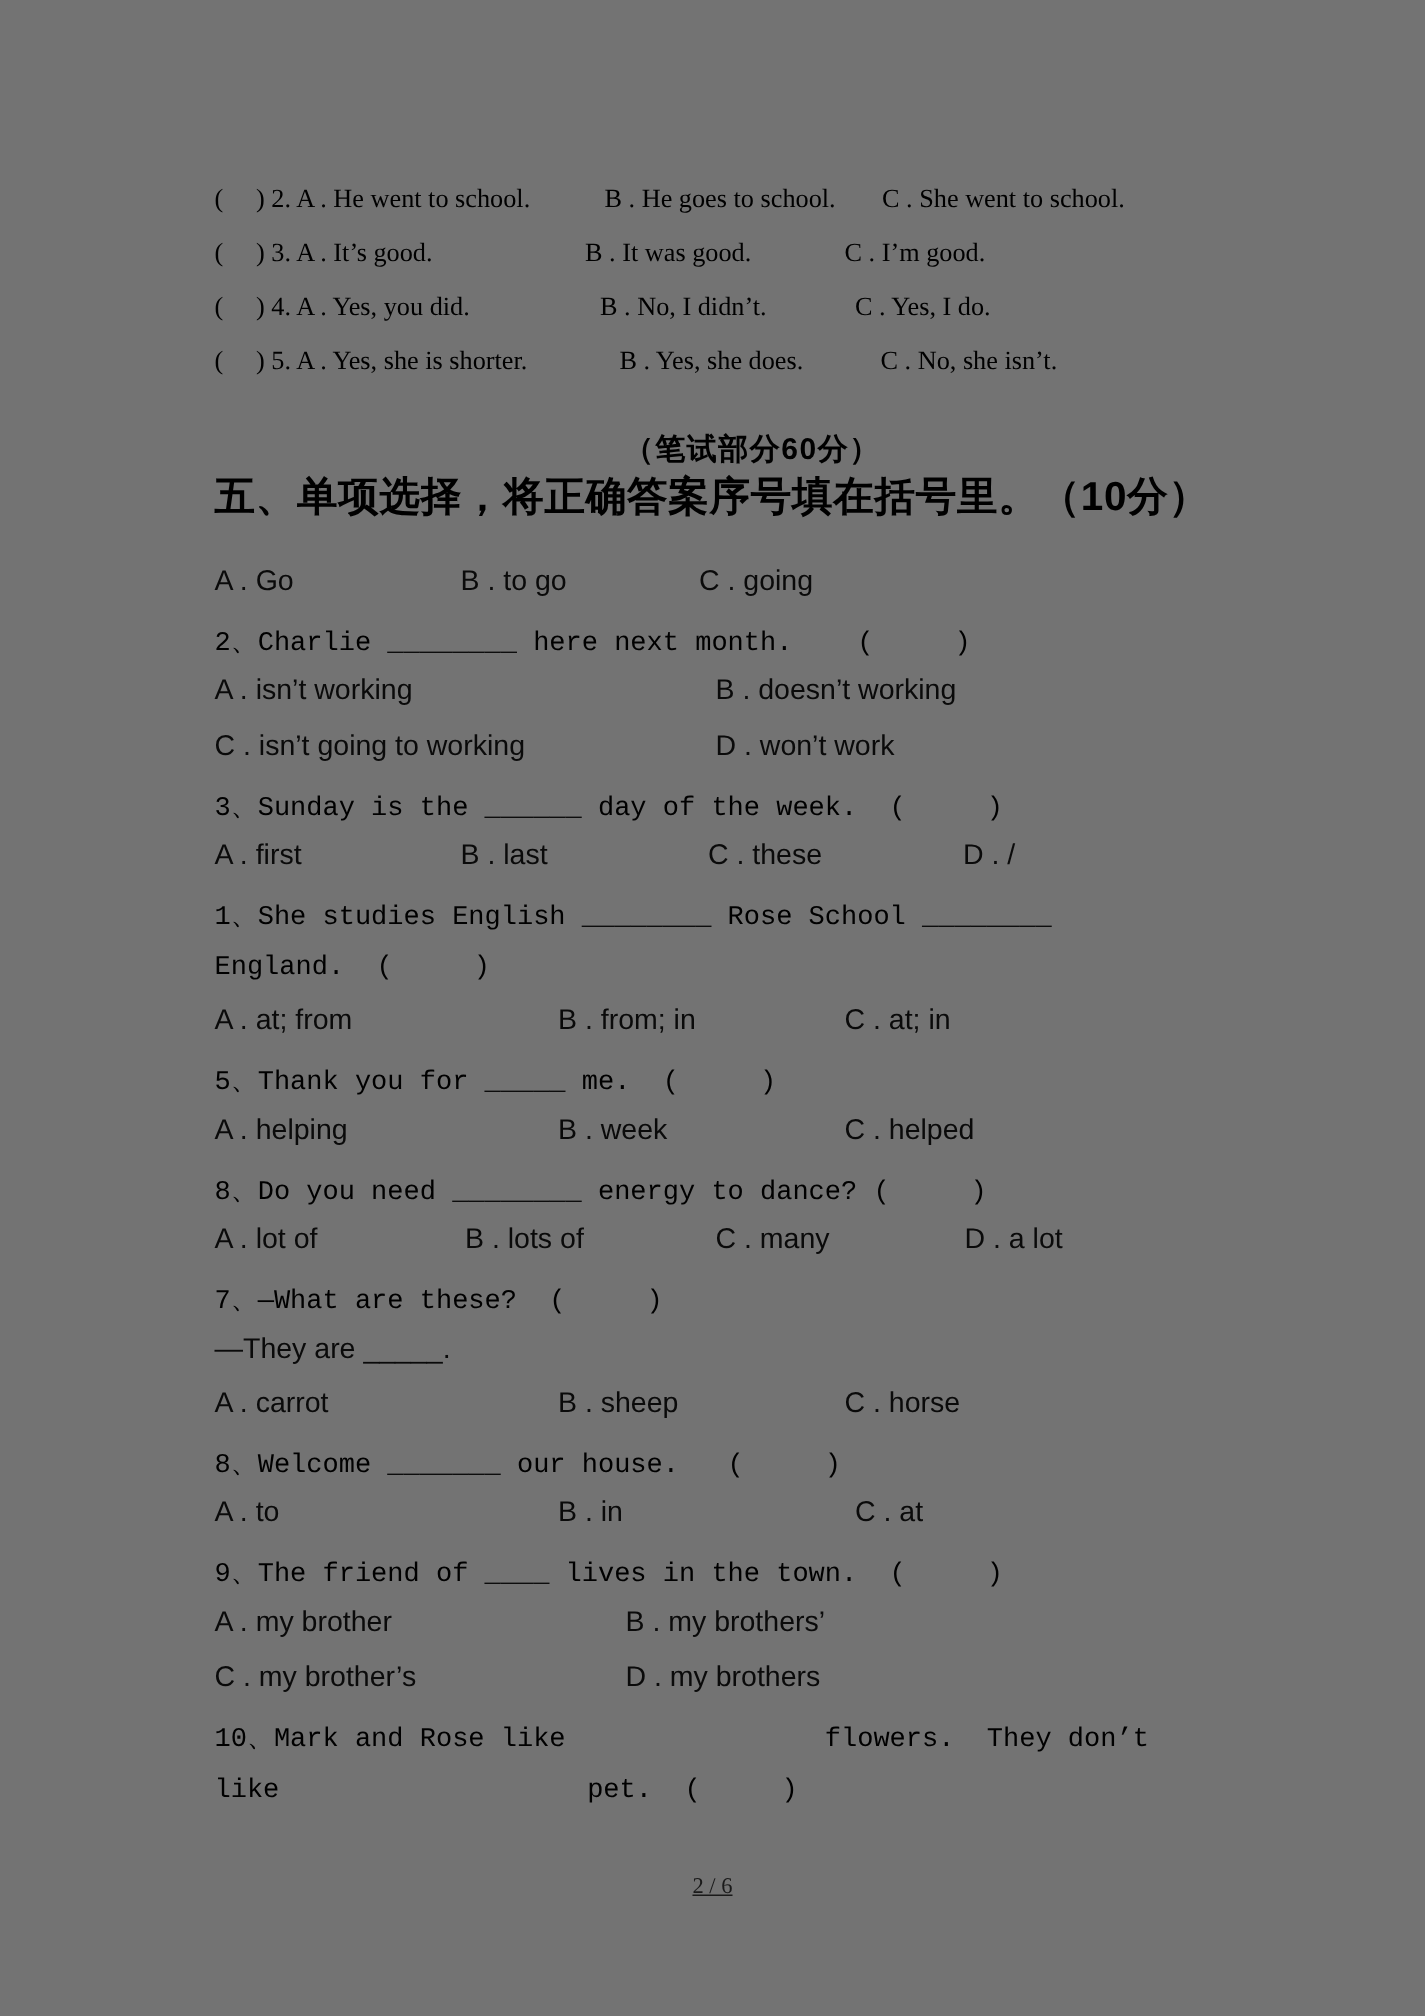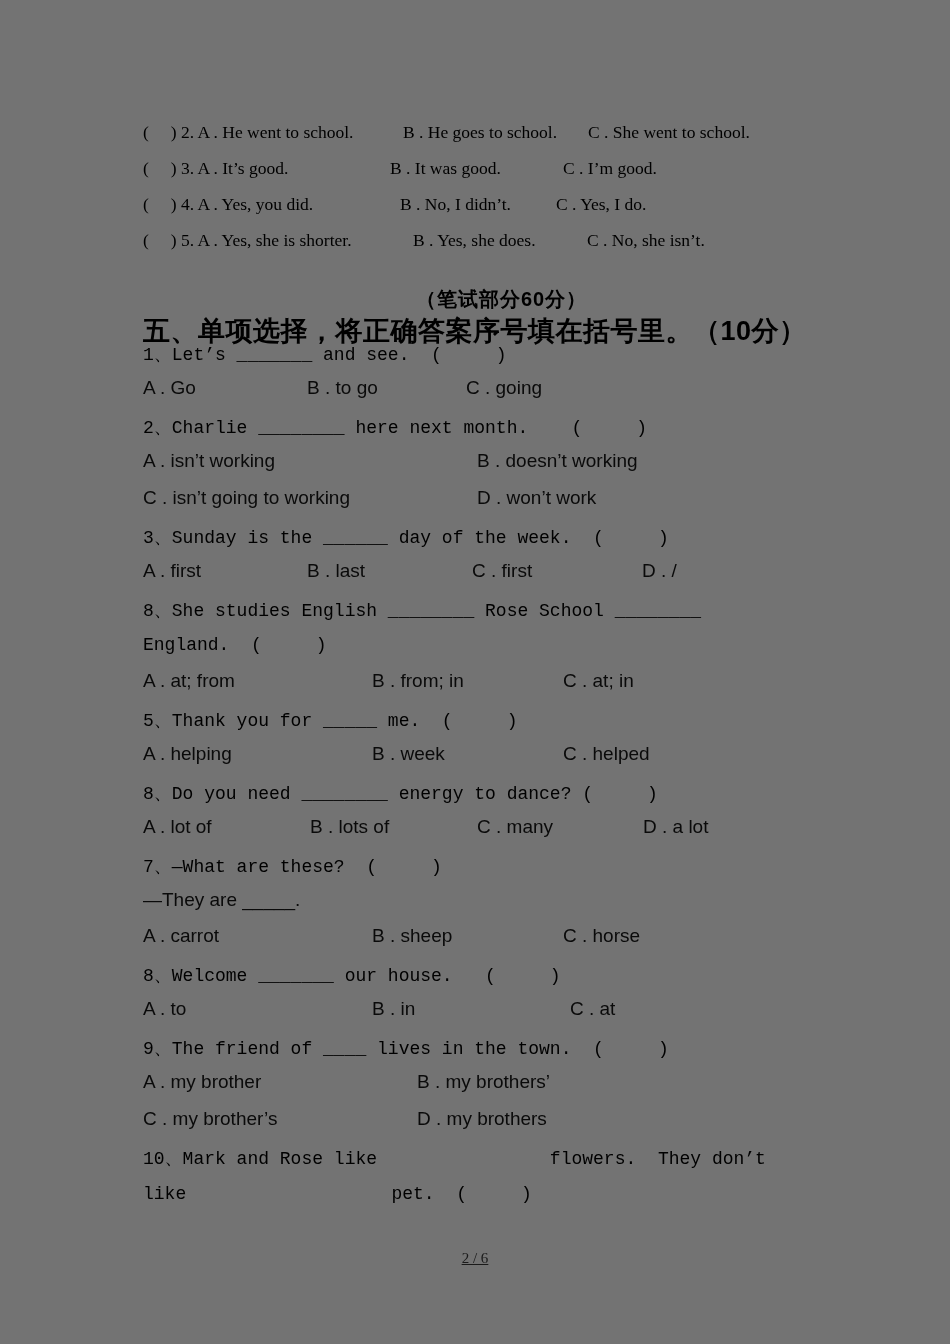--- a/index.html
+++ b/index.html
@@ -42,39 +42,36 @@
     <span class="part serif" style="left:588px">C . She went to school.</span>
   </div>
   <div class="row" style="top:158px">
     <span class="part serif" style="left:143px">(     ) 3. A . It’s good.</span>
     <span class="part serif" style="left:390px">B . It was good.</span>
     <span class="part serif" style="left:563px">C . I’m good.</span>
   </div>
   <div class="row" style="top:194px">
     <span class="part serif" style="left:143px">(     ) 4. A . Yes, you did.</span>
     <span class="part serif" style="left:400px">B . No, I didn’t.</span>
-    <span class="part serif" style="left:556px">C . Yes, I do.</span>
+    <span class="part serif" style="left:570px">C . Yes, I do.</span>
   </div>
   <div class="row" style="top:230px">
     <span class="part serif" style="left:143px">(     ) 5. A . Yes, she is shorter.</span>
     <span class="part serif" style="left:413px">B . Yes, she does.</span>
     <span class="part serif" style="left:587px">C . No, she isn’t.</span>
   </div>
 
   <div class="row" style="top:286px">
     <span class="part heading-center" style="left:143px; width:717px">（笔试部分60分）</span>
   </div>
 
   <div class="row" style="top:313px">
     <span class="part heading-section" style="left:143px">五、单项选择，将正确答案序号填在括号里。（10分）</span>
   </div>
 
-  <div class="row" style="top:342px">
-    <span class="part mono" style="left:143px">1、Let’s _______ and see.  (     )</span>
-  </div>
   <div class="row" style="top:377px">
     <span class="part sans" style="left:143px">A . Go</span>
     <span class="part sans" style="left:307px">B . to go</span>
     <span class="part sans" style="left:466px">C . going</span>
   </div>
 
   <div class="row" style="top:415px">
     <span class="part mono" style="left:143px">2、Charlie ________ here next month.    (     )</span>
   </div>
   <div class="row" style="top:450px">
@@ -85,26 +82,26 @@
     <span class="part sans" style="left:143px">C . isn’t going to working</span>
     <span class="part sans" style="left:477px">D . won’t work</span>
   </div>
 
   <div class="row" style="top:525px">
     <span class="part mono" style="left:143px">3、Sunday is the ______ day of the week.  (     )</span>
   </div>
   <div class="row" style="top:560px">
     <span class="part sans" style="left:143px">A . first</span>
     <span class="part sans" style="left:307px">B . last</span>
-    <span class="part sans" style="left:472px">C . first</span>
+    <span class="part sans" style="left:472px">C . these</span>
     <span class="part sans" style="left:642px">D . /</span>
   </div>
 
   <div class="row" style="top:598px">
-    <span class="part mono" style="left:143px">8、She studies English ________ Rose School ________</span>
+    <span class="part mono" style="left:143px">1、She studies English ________ Rose School ________</span>
   </div>
   <div class="row" style="top:635px">
     <span class="part mono" style="left:143px">England.  (     )</span>
   </div>
   <div class="row" style="top:670px">
     <span class="part sans" style="left:143px">A . at; from</span>
     <span class="part sans" style="left:372px">B . from; in</span>
     <span class="part sans" style="left:563px">C . at; in</span>
   </div>
 

